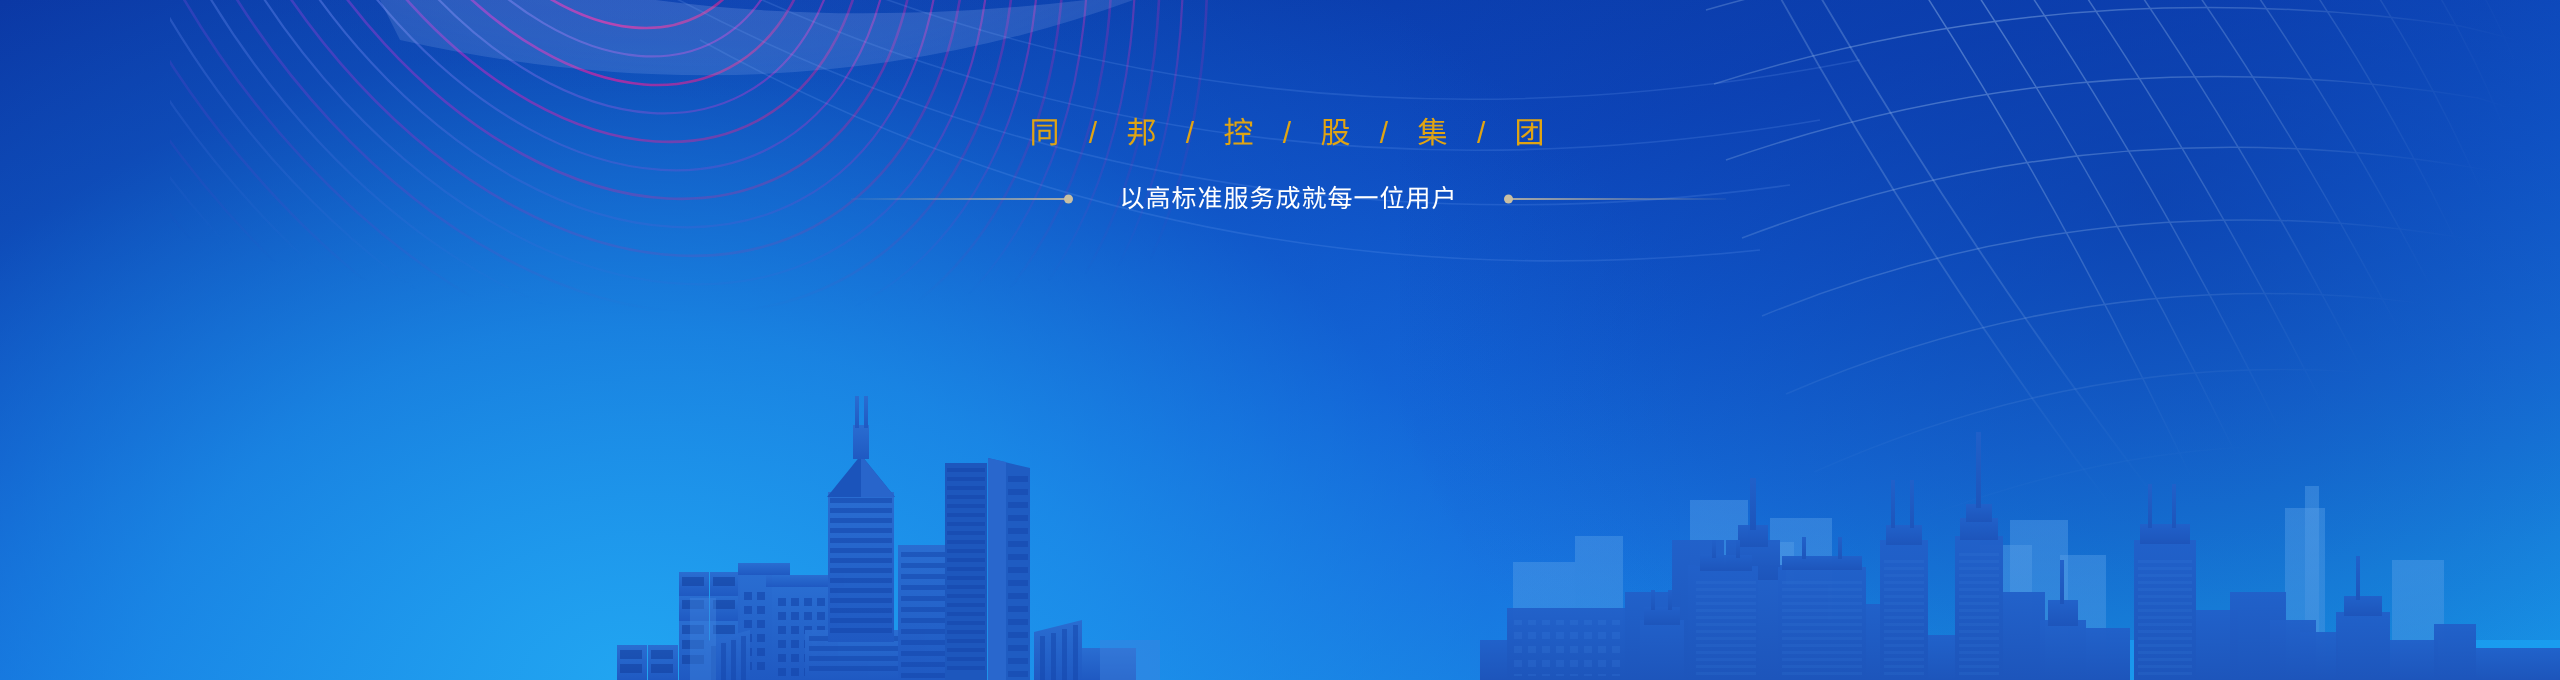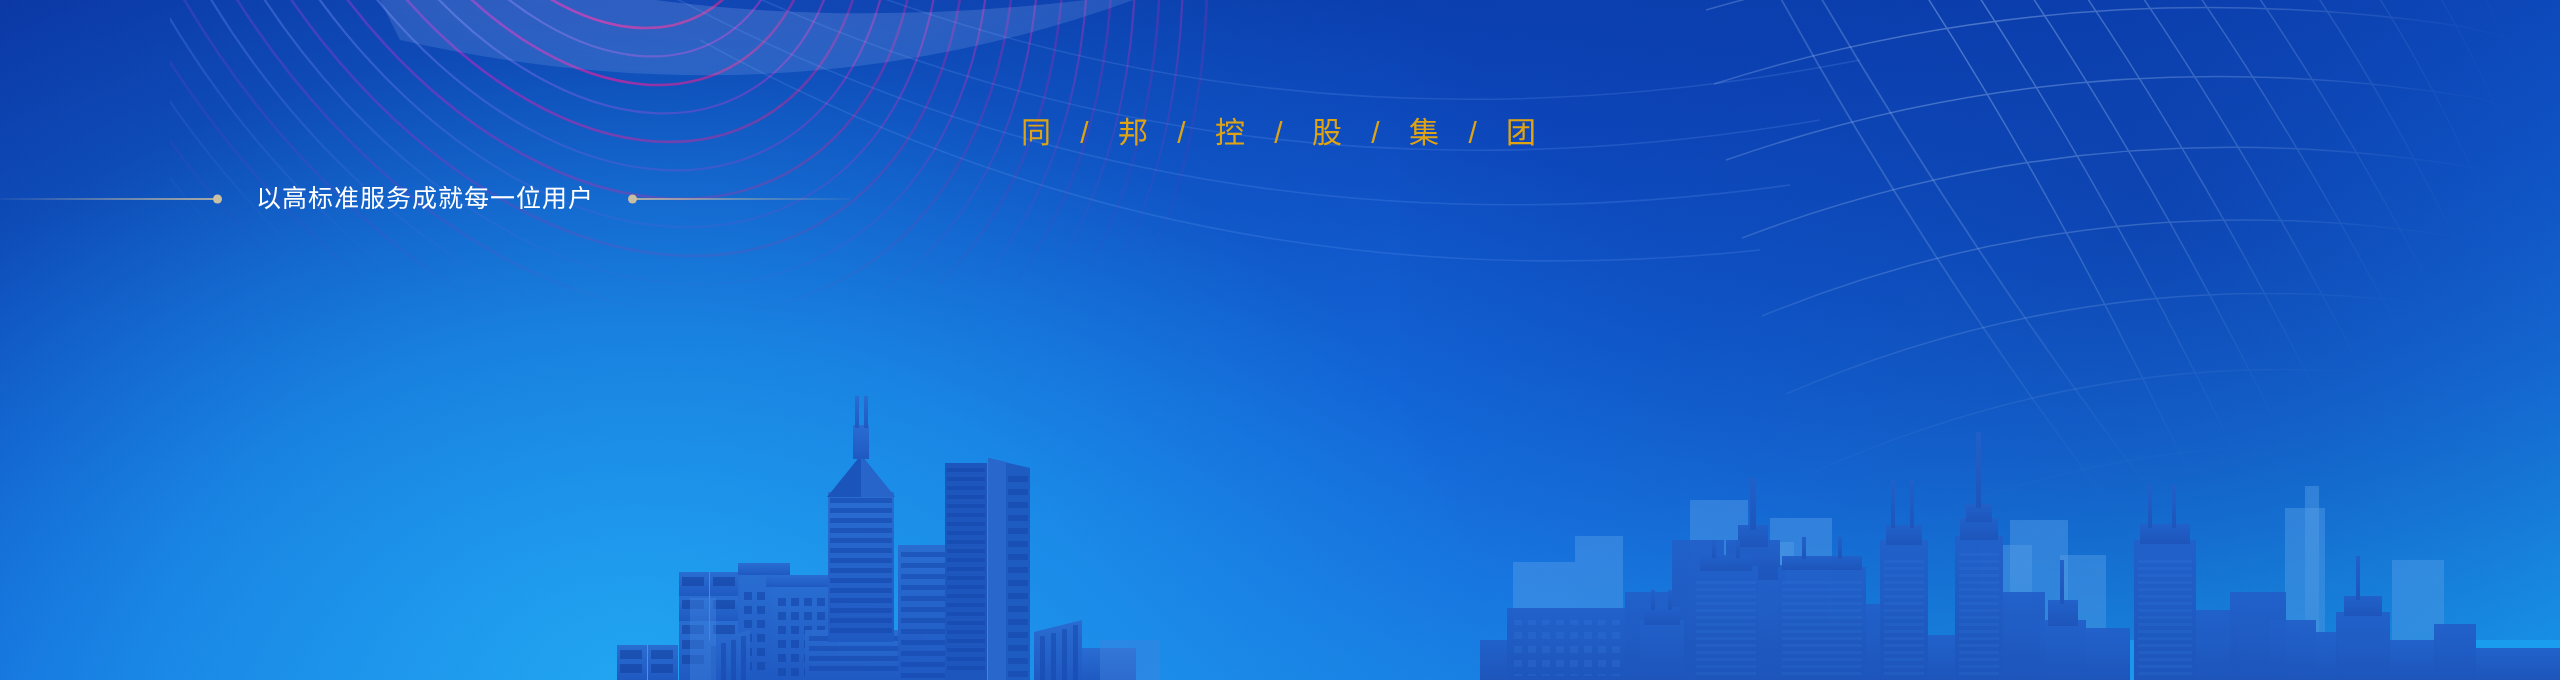--- a/index.html
+++ b/index.html
@@ -49,21 +49,21 @@
         rgba(10,48,150,0.22) 50%,
         rgba(10,48,150,0) 75%);
     pointer-events:none;
   }
 
   .layer{ position:absolute; inset:0; pointer-events:none; }
 
   
   .content{
     position:absolute;
-    left:0; right:0;
+    left:17px; right:0;
     top:118px;
     text-align:center;
     z-index:40;
   }
 
   .eyebrow{
     font-size:30px;
     line-height:1;
     letter-spacing:3px;
     color:#e0a413;
@@ -95,22 +95,22 @@
     background-clip:text;
     color:transparent;
     -webkit-text-fill-color:transparent;
     filter:drop-shadow(3px 5px 0 rgba(8,50,150,0.55));
   }
 
   .subline{
     margin-top:38px;
     display:flex;
     align-items:center;
-    justify-content:flex-start;
-    gap:4px;
+    justify-content:center;
+    gap:16px;
   }
   .sub-rule{
     position:relative;
     width:220px;
     height:2px;
     background:linear-gradient(90deg, rgba(196,186,160,0.05), rgba(196,186,160,0.85));
   }
   .sub-rule.right{
     background:linear-gradient(90deg, rgba(196,186,160,0.85), rgba(196,186,160,0.05));
   }

